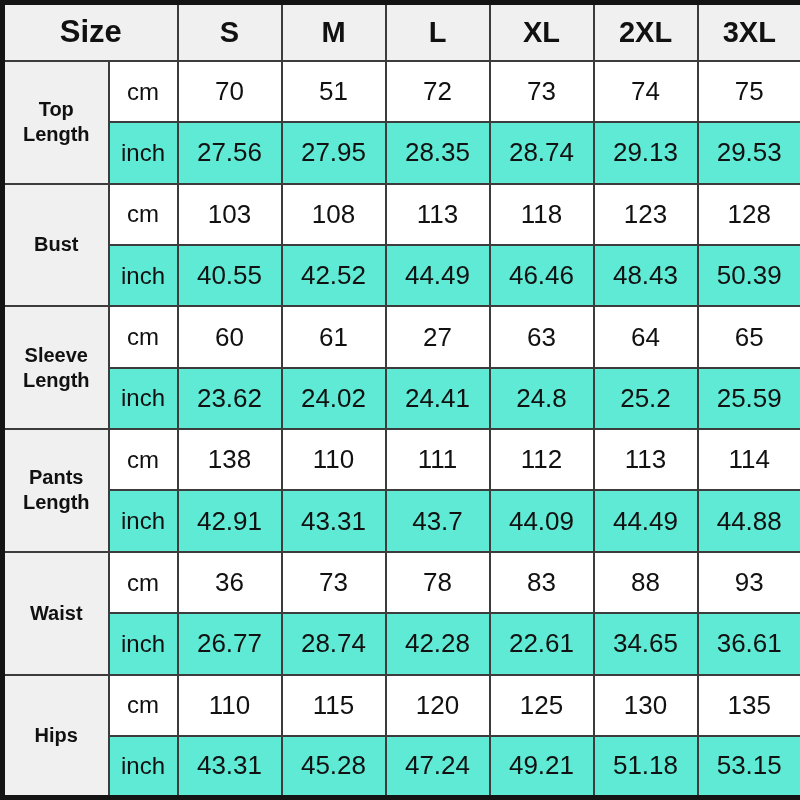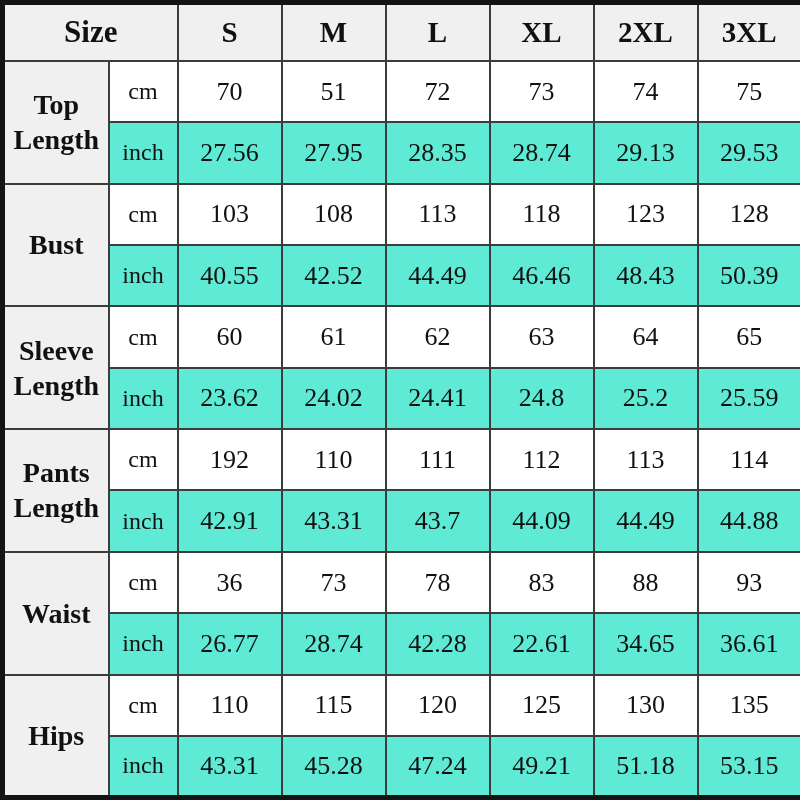--- a/index.html
+++ b/index.html
@@ -6,21 +6,20 @@
     margin: 0;
     padding: 0;
     background: #ffffff;
     font-family: "Liberation Sans", sans-serif;
   }
   .size-chart-wrap {
     width: 696px;
     height: 800px;
     box-sizing: border-box;
     background: #ffffff;
-    font-family: Liberation Serif, serif;
   }
   table.size-chart {
     width: 800px;
     height: 800px;
     border-collapse: collapse;
     table-layout: fixed;
     border: 5px solid #141414;
     background: #ffffff;
   }
   table.size-chart th,
@@ -43,21 +42,21 @@
     font-size: 31px;
     font-weight: bold;
   }
   th.col-head {
     background: #f0f0f0;
     font-size: 29px;
     font-weight: bold;
   }
   td.row-label {
     background: #f0f0f0;
-    font-size: 28px;
+    font-size: 20px;
     font-weight: bold;
     line-height: 1.25;
     padding: 0 4px;
   }
   td.unit-cell {
     font-size: 24px;
     font-weight: normal;
     margin-top: 8px;
   }
   td.value-cell {
@@ -138,39 +137,39 @@
       <td class="value-cell">46.46</td>
       <td class="value-cell">48.43</td>
       <td class="value-cell">50.39</td>
     </tr>
 
     <tr class="data-row cm-row">
       <td class="row-label" rowspan="2">Sleeve Length</td>
       <td class="unit-cell">cm</td>
       <td class="value-cell">60</td>
       <td class="value-cell">61</td>
-      <td class="value-cell">62</td>
+      <td class="value-cell">27</td>
       <td class="value-cell">63</td>
       <td class="value-cell">64</td>
       <td class="value-cell">65</td>
     </tr>
     <tr class="data-row inch-row">
       <td class="unit-cell">inch</td>
       <td class="value-cell">23.62</td>
       <td class="value-cell">24.02</td>
       <td class="value-cell">24.41</td>
       <td class="value-cell">24.8</td>
       <td class="value-cell">25.2</td>
       <td class="value-cell">25.59</td>
     </tr>
 
     <tr class="data-row cm-row">
       <td class="row-label" rowspan="2">Pants Length</td>
       <td class="unit-cell">cm</td>
-      <td class="value-cell">192</td>
+      <td class="value-cell">138</td>
       <td class="value-cell">110</td>
       <td class="value-cell">111</td>
       <td class="value-cell">112</td>
       <td class="value-cell">113</td>
       <td class="value-cell">114</td>
     </tr>
     <tr class="data-row inch-row">
       <td class="unit-cell">inch</td>
       <td class="value-cell">42.91</td>
       <td class="value-cell">43.31</td>

